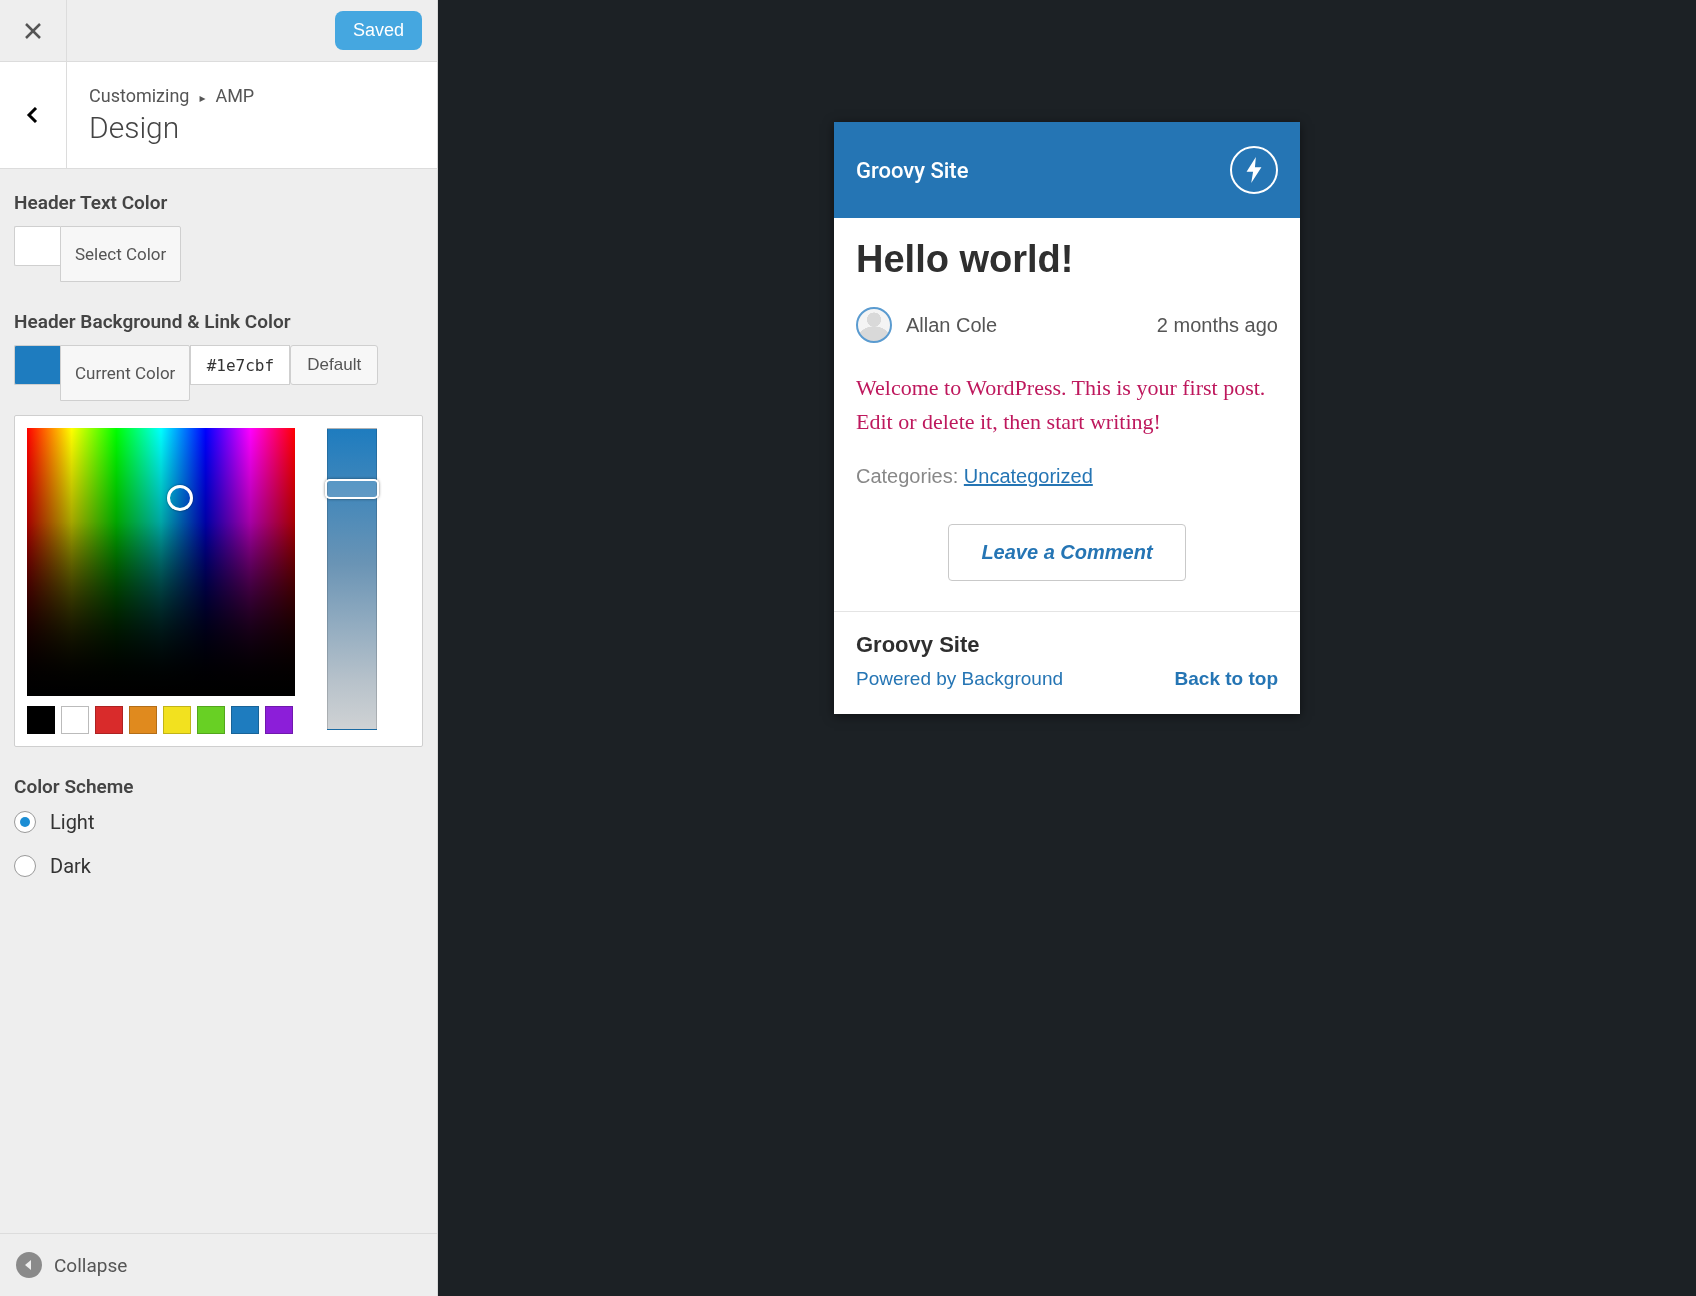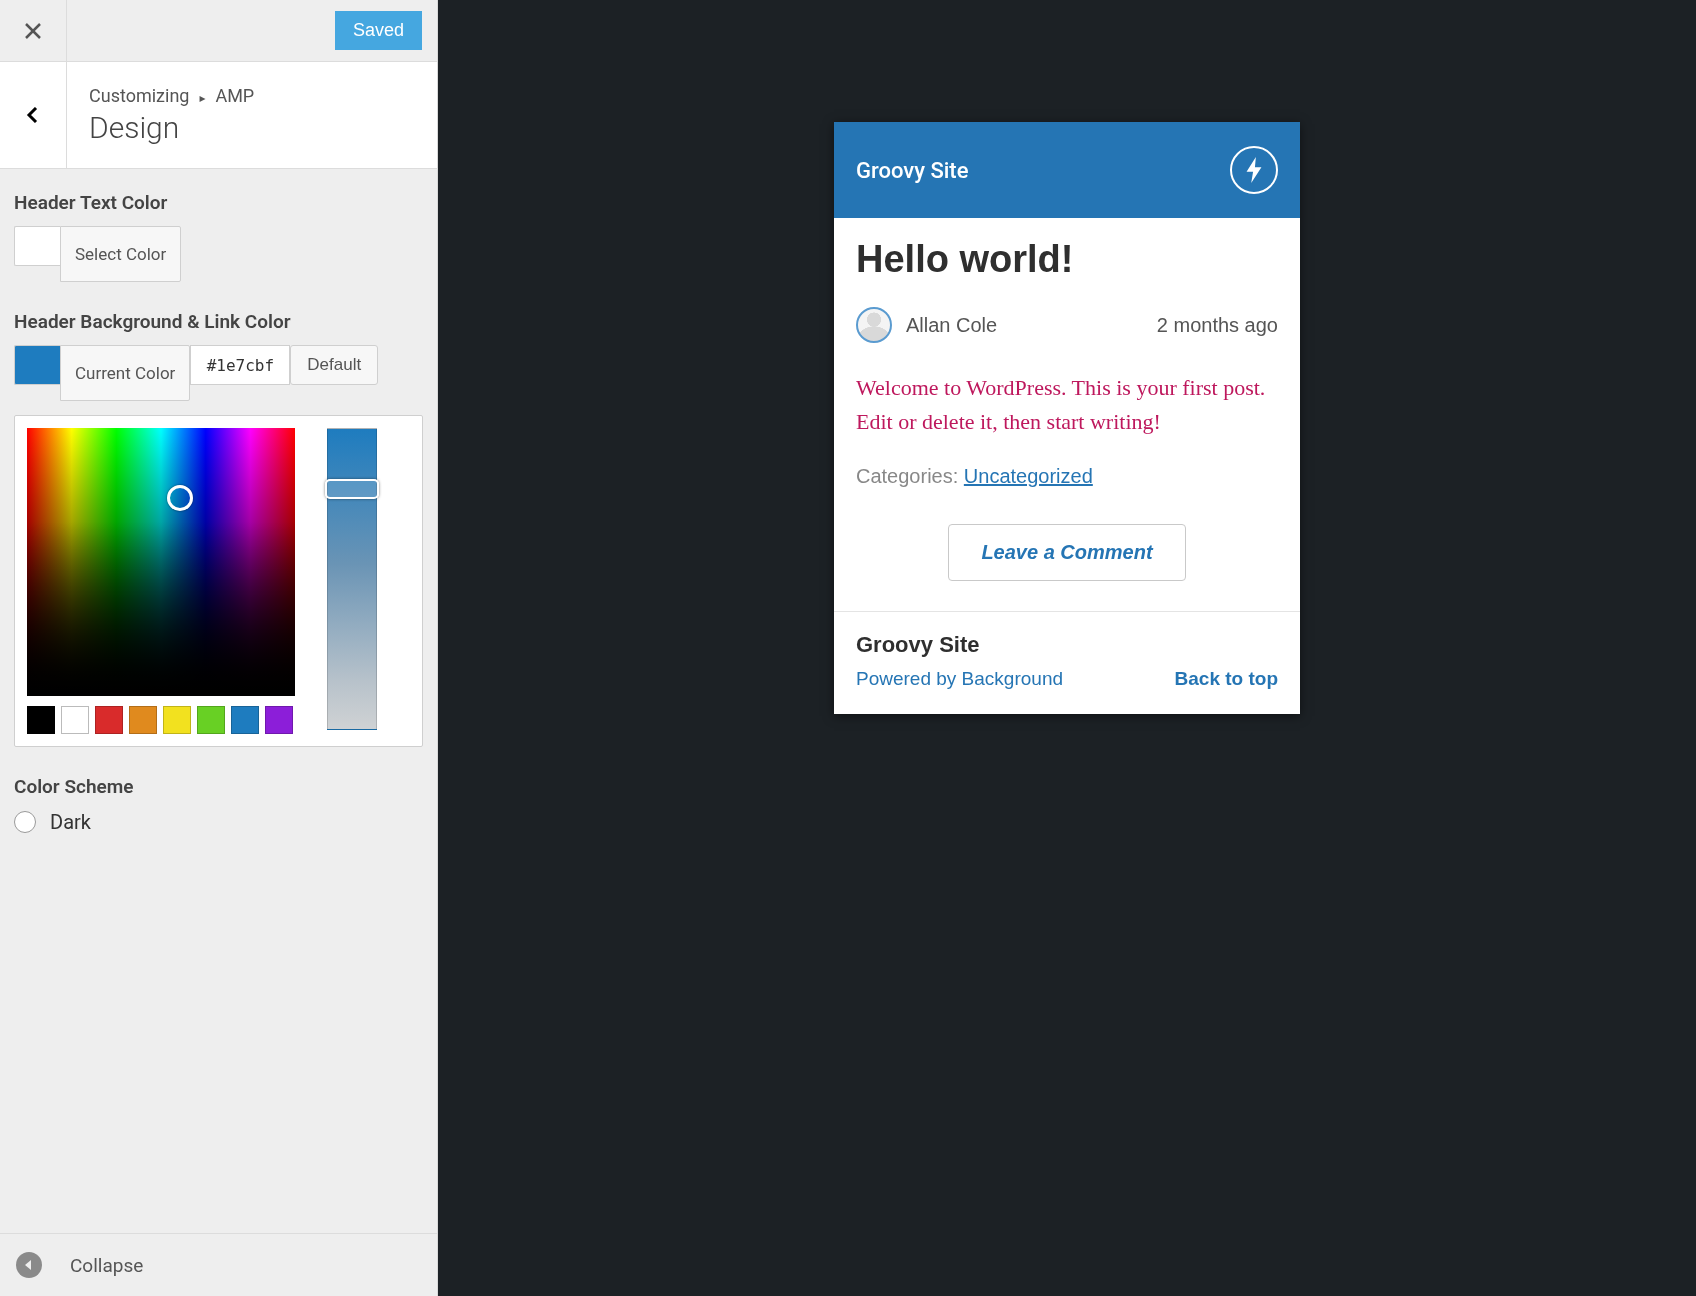--- a/index.html
+++ b/index.html
@@ -4,21 +4,21 @@
 <style>
   * { box-sizing: border-box; margin: 0; padding: 0; }
   html, body { width: 100%; height: 100%; font-family: -apple-system, BlinkMacSystemFont, "Segoe UI", Roboto, sans-serif; }
   body { display: flex; background: #1c2125; }
 
   
   .sidebar { width: 438px; height: 100%; background: #eeeeee; display: flex; flex-direction: column; border-right: 1px solid #d9d9d9; }
   .topbar { height: 62px; display: flex; align-items: center; justify-content: space-between; border-bottom: 1px solid #dcdcdc; }
   .close-box { width: 67px; height: 100%; display: flex; align-items: center; justify-content: center; border-right: 1px solid #dcdcdc; cursor: pointer; color: #555; font-size: 22px; font-weight: 300; }
   .close-box svg { width: 18px; height: 18px; stroke: #555; stroke-width: 2.5; }
-  .saved-btn { margin-right: 15px; background: #45a7e0; color: #fff; border: none; border-radius: 0; padding: 9px 18px; font-size: 18px; cursor: default; }
+  .saved-btn { margin-right: 15px; background: #45a7e0; color: #fff; border: none; border-radius: 8px; padding: 9px 18px; font-size: 18px; cursor: default; }
   .section-header { display: flex; align-items: center; background: #fff; border-bottom: 1px solid #dcdcdc; }
   .back-box { width: 67px; height: 106px; display: flex; align-items: center; justify-content: center; border-right: 1px solid #dcdcdc; cursor: pointer; }
   .back-box svg { width: 16px; height: 16px; stroke: #000; stroke-width: 3; fill: none; }
   .breadcrumbs { padding: 20px 22px; }
   .crumb { font-size: 18px; color: #555; }
   .crumb-sep { margin: 0 6px; color: #555; font-size: 12px; }
   .section-title { font-size: 30px; font-weight: 300; color: #444; margin-top: 4px; }
   .panel-body { padding: 22px 14px 0 14px; overflow: auto; flex: 1; }
   .control-label { font-size: 19px; font-weight: 600; color: #444; margin-bottom: 12px; }
   .control-group { margin-bottom: 28px; }
@@ -43,21 +43,21 @@
   .swatch-row { display: flex; gap: 6px; }
   .sw { width: 28px; height: 28px; border: 1px solid rgba(0,0,0,.2); cursor: pointer; }
   .hue-wrap { position: relative; width: 50px; height: 302px; display: flex; align-items: stretch; }
   .hue { width: 100%; border: 1px solid rgba(0,0,0,.15); background: linear-gradient(to bottom, #1e7cbf 0%, #6a94b5 45%, #b9c3cb 85%, #cfd2d4 100%); }
   .hue-handle { position: absolute; left: -2px; right: -2px; height: 20px; border: 2px solid #fff; border-radius: 5px; box-shadow: 0 0 3px rgba(0,0,0,.5); background: rgba(255,255,255,.15); }
 
   .radio-row { display: flex; align-items: center; gap: 14px; margin-bottom: 20px; font-size: 20px; color: #333; }
   .radio { width: 22px; height: 22px; border: 1px solid #9a9a9a; border-radius: 50%; display: inline-flex; align-items: center; justify-content: center; background: #fff; }
   .radio.inner::after { content:""; width: 10px; height: 10px; background: #1b8dd4; border-radius: 50%; }
 
-  .footer { border-top: 1px solid #dcdcdc; padding: 18px 16px; display: flex; align-items: center; gap: 28px; color: #555; font-size: 19px; cursor: pointer; }
+  .footer { border-top: 1px solid #dcdcdc; padding: 18px 16px; display: flex; align-items: center; gap: 12px; color: #555; font-size: 19px; cursor: pointer; }
   .collapse-icon { width: 26px; height: 26px; border-radius: 50%; background: #8a8a8a; display: flex; align-items: center; justify-content: center; }
   .collapse-icon svg { width: 10px; height: 10px; fill: #eee; }
 
   
   .stage { flex: 1; background: #1c2125; display: flex; align-items: flex-start; justify-content: center; padding-top: 122px; }
   .phone { width: 466px; background: #fff; box-shadow: 0 2px 10px rgba(0,0,0,.5); display: flex; flex-direction: column; }
   .phone-header { background: #2575b4; color: #fff; padding: 24px 22px; display: flex; align-items: center; justify-content: space-between; }
   .site-title { font-size: 22px; font-weight: 500; }
   .amp-icon { width: 48px; height: 48px; border: 2px solid #fff; border-radius: 50%; display: flex; align-items: center; justify-content: center; }
   .amp-icon svg { width: 20px; height: 26px; fill: #fff; }
@@ -148,20 +148,24 @@
           <div class="hue"></div>
           <div class="hue-handle" id="hue-handle" style="top: 17%;"></div>
         </div>
       </div>
     </div>
 
     <div class="control-group">
       <div class="control-label">Color Scheme</div>
       <div id="scheme-options">
           <label class="radio-row">
+            <span class="radio inner"></span>
+            <span>Light</span>
+          </label>
+          <label class="radio-row">
             <span class="radio"></span>
             <span>Dark</span>
           </label>
         </div>
     </div>
 
   </div>
 
   <div class="footer">
     <span class="collapse-icon">

